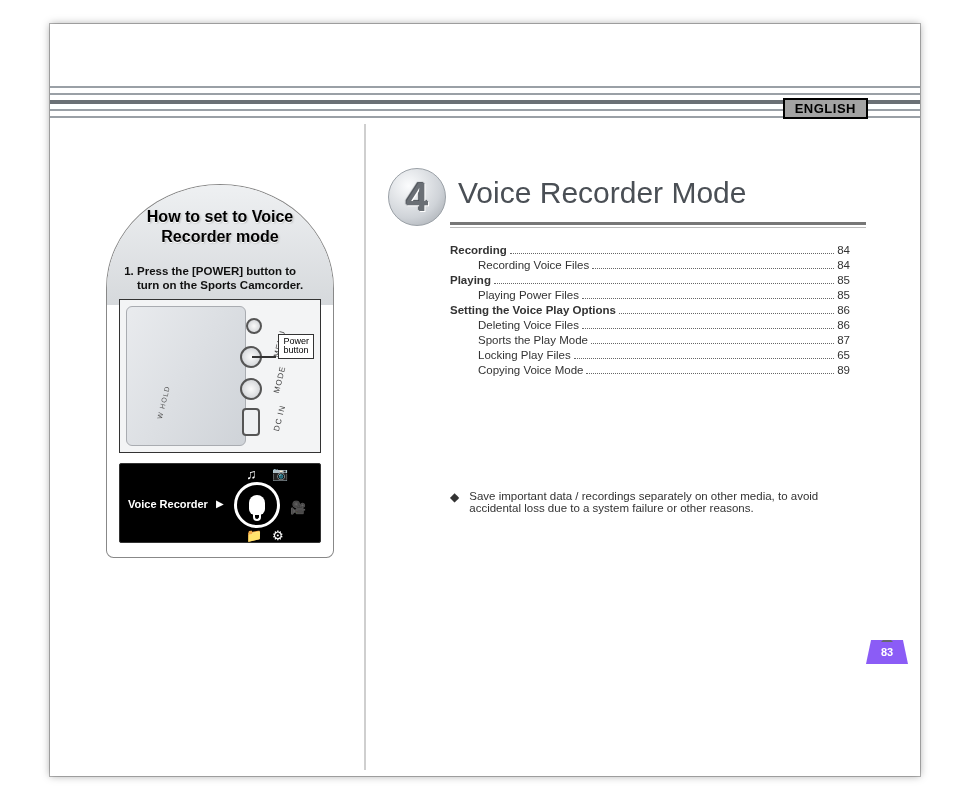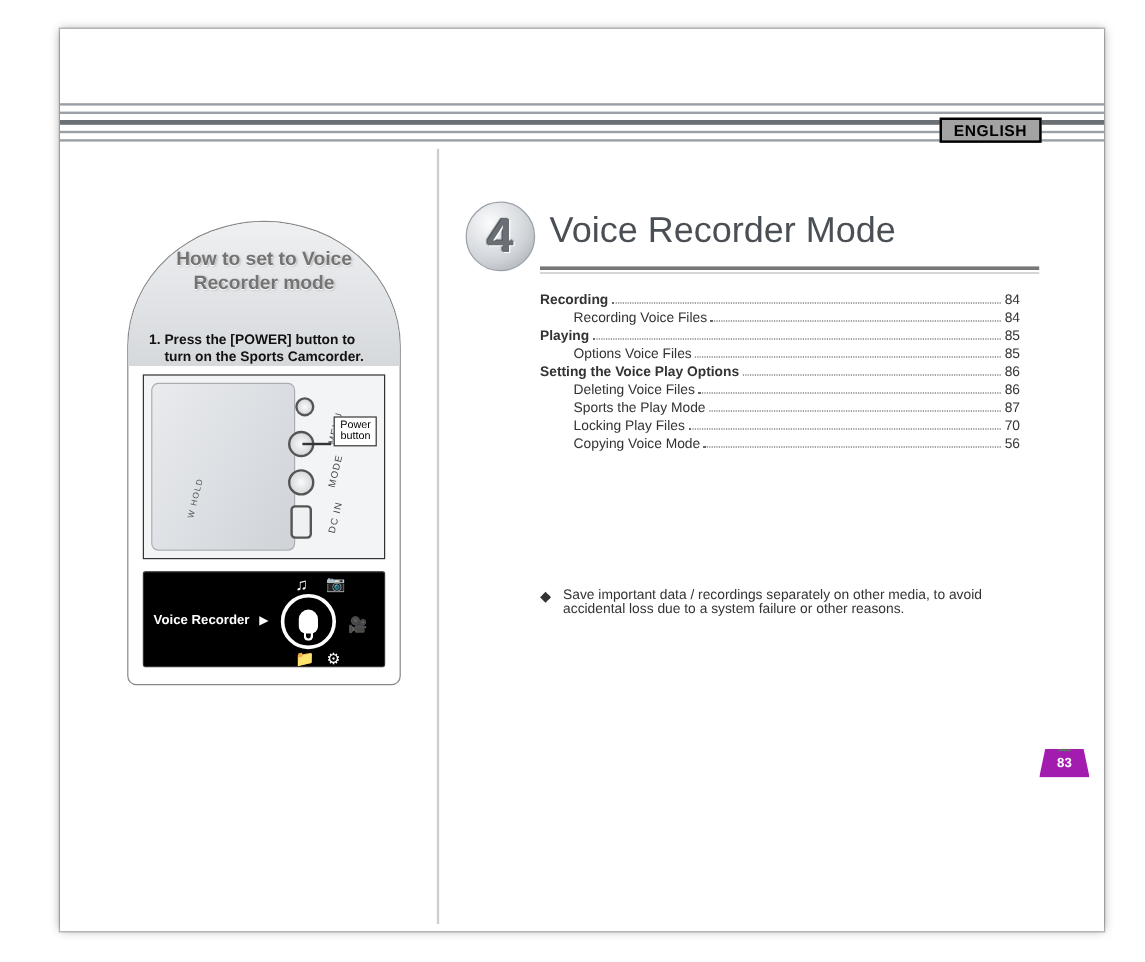--- a/index.html
+++ b/index.html
@@ -64,26 +64,26 @@
     height: 120px;
     background: linear-gradient(#eef0f2,#d6d9dc);
     border-radius: 120px 120px 0 0 / 110px 110px 0 0;
     z-index: 0;
   }
   .callout h3 {
     position: relative; z-index: 1;
     text-align: center;
     font-size: 16px;
     line-height: 1.25;
-    color: #737373;
+    color: #000000;
     text-shadow: 0 1px 0 #fff, 1px 1px 2px rgba(0,0,0,.25);
     padding: 4px 6px 10px;
     font-weight: bold;
   }
-  .steps { position: relative; z-index: 1; margin-top: 20px; font-size: 11.5px; font-weight: bold; color:#111;}
+  .steps { position: relative; z-index: 1; margin-top: 7px; font-size: 11.5px; font-weight: bold; color:#111;}
   .steps li { list-style: decimal; margin-left: 18px; margin-bottom: 6px; line-height: 1.25; text-align: left;}
   .steps .em { font-style: italic; color:#555; }
 
   .device-box {
     position: relative; z-index: 1;
     border: 1px solid #333;
     height: 154px;
     margin: 6px 0 10px;
     background: #f3f4f5;
     overflow: hidden;
@@ -98,21 +98,21 @@
     position: absolute;
     border: 2px solid #555; border-radius: 50%;
     background: radial-gradient(#fafafa,#c9ccd0);
   }
   .btn-circle.top { right: 58px; top: 18px; width: 16px; height: 16px; }
   .btn-circle.mid { right: 58px; top: 46px; width: 22px; height: 22px; }
   .btn-circle.low { right: 58px; top: 78px; width: 22px; height: 22px; }
   .btn-rect { position: absolute; right: 60px; top:108px; width: 18px; height: 28px; border:2px solid #555; border-radius: 4px; background:#eef0f2;}
   .pwr-label {
     position: absolute; right: 6px; top: 34px;
-    border: 1px solid #333; padding: 2px 4px; font-size: 9px; line-height: 1.05; text-align: center; background:#fff;
+    border: 1px solid #333; padding: 2px 4px; font-size: 9px; line-height: 1.05; text-align: left; background:#fff;
   }
   .pwr-line { position:absolute; right: 44px; top: 56px; width: 24px; height: 2px; background:#333;}
   .rot-label { position:absolute; font-size:8px; letter-spacing:1px; color:#444; transform: rotate(-76deg); transform-origin:left top; }
   .rot-menu { left: 152px; top: 56px; }
   .rot-mode { left: 152px; top: 92px; }
   .rot-dcin { left: 152px; top: 130px; }
   .hold-lbl { position:absolute; left: 36px; top: 118px; font-size: 7px; letter-spacing:1px; color:#555; transform:rotate(-76deg); transform-origin:left top;}
 
   .mode-box {
     position: relative; z-index: 1;
@@ -188,23 +188,23 @@
     left: 450px; top: 490px;
     width: 408px;
     font-size: 11.5px;
     color: #333;
     display:flex; gap:10px;
   }
   .note-block .bullet { font-size: 12px; line-height: 1; margin-top:1px;}
 
   .page-tab {
     position: absolute;
-    right: 46px; top: 624px;
+    right: 46px; top: 640px;
     width: 42px; height: 24px;
-    background: #a21caf;
+    background: #8b5cf6;
     color: #fff; font-size: 11px; font-weight: bold;
     display:flex; align-items:center; justify-content:center;
     clip-path: polygon(0 100%, 12% 0, 88% 0, 100% 100%);
   }
   .page-tab::before{
     content:""; position:absolute; left:50%; top:-10px; transform:translateX(-50%);
     border:6px solid transparent; border-bottom-color:#66696d;
   }
 </style>
 </head>
@@ -280,21 +280,21 @@
       <span class="t">Recording Voice Files</span>
       <span class="dots"></span>
       <span class="p">84</span>
     </div>
     <div class="toc-row">
       <span class="t bold">Playing</span>
       <span class="dots"></span>
       <span class="p">85</span>
     </div>
     <div class="toc-row sub">
-      <span class="t">Options Voice Files</span>
+      <span class="t">Playing Power Files</span>
       <span class="dots"></span>
       <span class="p">85</span>
     </div>
     <div class="toc-row">
       <span class="t bold">Setting the Voice Play Options</span>
       <span class="dots"></span>
       <span class="p">86</span>
     </div>
     <div class="toc-row sub">
       <span class="t">Deleting Voice Files</span>
@@ -302,26 +302,26 @@
       <span class="p">86</span>
     </div>
     <div class="toc-row sub">
       <span class="t">Sports the Play Mode</span>
       <span class="dots"></span>
       <span class="p">87</span>
     </div>
     <div class="toc-row sub">
       <span class="t">Locking Play Files</span>
       <span class="dots"></span>
-      <span class="p">70</span>
+      <span class="p">65</span>
     </div>
     <div class="toc-row sub">
       <span class="t">Copying Voice Mode</span>
       <span class="dots"></span>
-      <span class="p">56</span>
+      <span class="p">89</span>
     </div>
   </div>
 
 <div class="note-block">
   <span class="bullet">◆</span>
   <span>Save important data / recordings separately on other media, to avoid accidental loss due to a system failure or other reasons.</span>
 </div>
 
 <div class="page-tab">
   <span>83</span>

